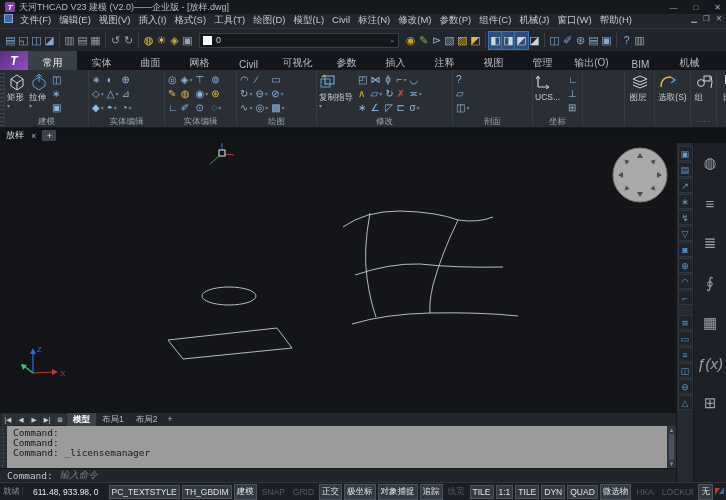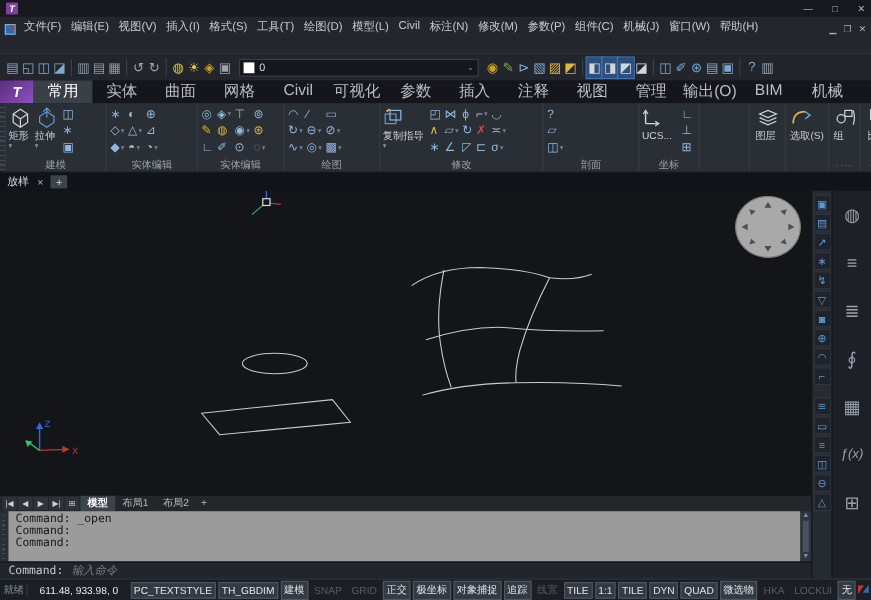--- a/index.html
+++ b/index.html
@@ -8,40 +8,40 @@
 .window{width:726px;height:500px;display:flex;flex-direction:column;background:#22252b}
 
 
 .titlebar{height:14px;background:#16181d;display:flex;align-items:center;padding:0 5px;gap:4px;flex:0 0 auto}
 .applogo{width:10px;height:10px;background:#7d3fa0;color:#fff;font-size:8px;font-style:italic;font-weight:bold;display:flex;align-items:center;justify-content:center;border-radius:1px}
 .title{color:#b9bec6;font-size:9px;white-space:nowrap}
 .wbtns{margin-left:auto;display:flex;gap:16px;color:#aeb4bb;font-size:8px}
 .wbtns span{cursor:default}
 
 
-.menubar{height:14px;background:#23262c;display:flex;align-items:flex-end;padding:15px 4px;font-size:9.5px;color:#c5cad1;flex:0 0 auto}
+.menubar{height:14px;background:#23262c;display:flex;align-items:flex-start;padding:0 4px;font-size:9.5px;color:#c5cad1;flex:0 0 auto}
 .docicon{width:9px;height:9px;background:#2d6cb5;border:1px solid #7fa9d4;margin-right:3px;position:relative}
 .docicon:after{content:"";position:absolute;right:0;top:0;width:3px;height:3px;background:#c0392b}
 .menu-item{padding:0 4px;white-space:nowrap}
 .mdi{margin-left:auto;display:flex;gap:6px;font-size:7.5px;color:#a9afb6}
 
 
 .qtoolbar{height:23px;background:#22252b;border-top:1px solid #2e323a;display:flex;align-items:center;padding:0 4px;flex:0 0 auto}
 .ticon{width:13px;height:17px;display:flex;align-items:center;justify-content:center;font-size:11px;color:#7fa9d4;flex:0 0 auto}
 .ticon.pressed{background:#2d4f79;outline:1px solid #3f74b3}
 .tsep{width:1px;height:14px;background:#3a3f47;margin:0 3px;flex:0 0 auto}
 .layerfield{width:200px;height:15px;background:#15171c;border:1px solid #3a3f47;display:flex;align-items:center;gap:4px;padding:0 3px;margin:0 5px;flex:0 0 auto}
 .swatch{width:9px;height:9px;background:#fff}
 .layerfield .val{color:#ccd1d7;font-size:9px}
 .layerfield .fcaret{margin-left:auto;color:#8a9099;font-size:7px}
 
 
 .rtabs{height:19px;background:#14161b;display:flex;align-items:stretch;flex:0 0 auto}
 .rlogo{width:28px;background:linear-gradient(135deg,#5a2d7e,#9050c0);color:#fff;font-size:12px;font-style:italic;font-weight:bold;display:flex;align-items:center;justify-content:center}
-.rtab{width:49px;text-align:center;font-size:13px;color:#b9bec5;display:flex;align-items:flex-start;justify-content:center;white-space:nowrap}
+.rtab{width:49px;text-align:center;font-size:10px;color:#b9bec5;display:flex;align-items:flex-end;justify-content:center;white-space:nowrap}
 .rtab.active{background:#3a4048;color:#fff}
 
 
 .ribbon{height:58px;background:#2a2e35;display:flex;border-bottom:1px solid #17191e;flex:0 0 auto;overflow:hidden}
 .rgrip{width:5px;border-right:1px solid #363b43;background:repeating-linear-gradient(#2a2e35 0 3px,#454b54 3px 4px);flex:0 0 auto}
 .panel{display:flex;flex-direction:column;border-right:1px solid #363b43;padding:2px 2px 0;flex:0 0 auto}
 .pcontent{flex:1;display:flex;gap:2px;align-items:flex-start}
 .plabel{height:11px;text-align:center;font-size:8.5px;color:#9aa1aa;line-height:11px;white-space:nowrap}
 .bigbtn{display:flex;flex-direction:column;align-items:flex-start;font-size:8.5px;color:#c9ced5;white-space:nowrap}
 .bigbtn .bicon{height:20px;display:flex;align-items:center;justify-content:center}
@@ -92,29 +92,30 @@
 .hka-icon{width:10px;height:9px;position:relative;flex:0 0 auto}
 .hka-icon:before{content:"";position:absolute;left:0;top:1px;border-left:5px solid #c0392b;border-bottom:7px solid transparent}
 .hka-icon:after{content:"";position:absolute;left:4px;top:0;border-right:5px solid #2d6cb5;border-top:7px solid transparent}
 
 
 .sidein{width:17px;background:#262a31;border-left:1px solid #14161a;display:flex;flex-direction:column;align-items:center;padding-top:4px;gap:3px;flex:0 0 auto;overflow:hidden}
 .sic{width:13px;height:13px;font-size:9px;color:#5b9bd5;display:flex;align-items:center;justify-content:center;background:#20242a;outline:1px solid #303640}
 .idots{color:#6a7078;font-size:6px;letter-spacing:1px;line-height:6px}
 .sideout{width:33px;background:#1d2026;border-left:1px solid #14161a;display:flex;flex-direction:column;align-items:center;padding-top:12px;gap:24px;color:#9aa1ab;font-size:15px;flex:0 0 auto;overflow:hidden}
 .oic{height:16px;display:flex;align-items:center;justify-content:center}
-.oic.fx{font-size:11px;font-style:italic}
+.oic.fx{font-size:15px;font-style:italic}
 </style>
 </head>
 <body>
 
 <div class="window">
 
   <div class="titlebar">
     <span class="applogo">T</span>
+    <span class="title">天河THCAD V23 建模 (V2.0)——企业版 - [放样.dwg]</span>
     <span class="wbtns">
       <span>—</span>
       <span>□</span>
       <span>✕</span>
     </span>
   </div>
 
   <div class="menubar">
     <span class="docicon"></span>
     <span style="display:flex">
@@ -739,23 +740,23 @@
             <span class="ltab"><span>布局1</span></span>
             <span class="ltab"><span>布局2</span></span>
           </span>
         <span class="ltab" style="padding:0 3px">+</span>
       </div>
 
       <div class="cmdhist">
         <div class="histgrip"></div>
         <div class="histlines">
 
-        <div>Command: _open</div>
             <div>Command:</div>
             <div>Command:</div>
+            <div>Command: _licensemanager</div>
           </div>
         <div class="histscroll">
           <span>▲</span>
           <span class="thumb"></span>
           <span>▼</span>
         </div>
       </div>
 
       <div class="cmdline">
         <span class="prompt">Command:</span>

